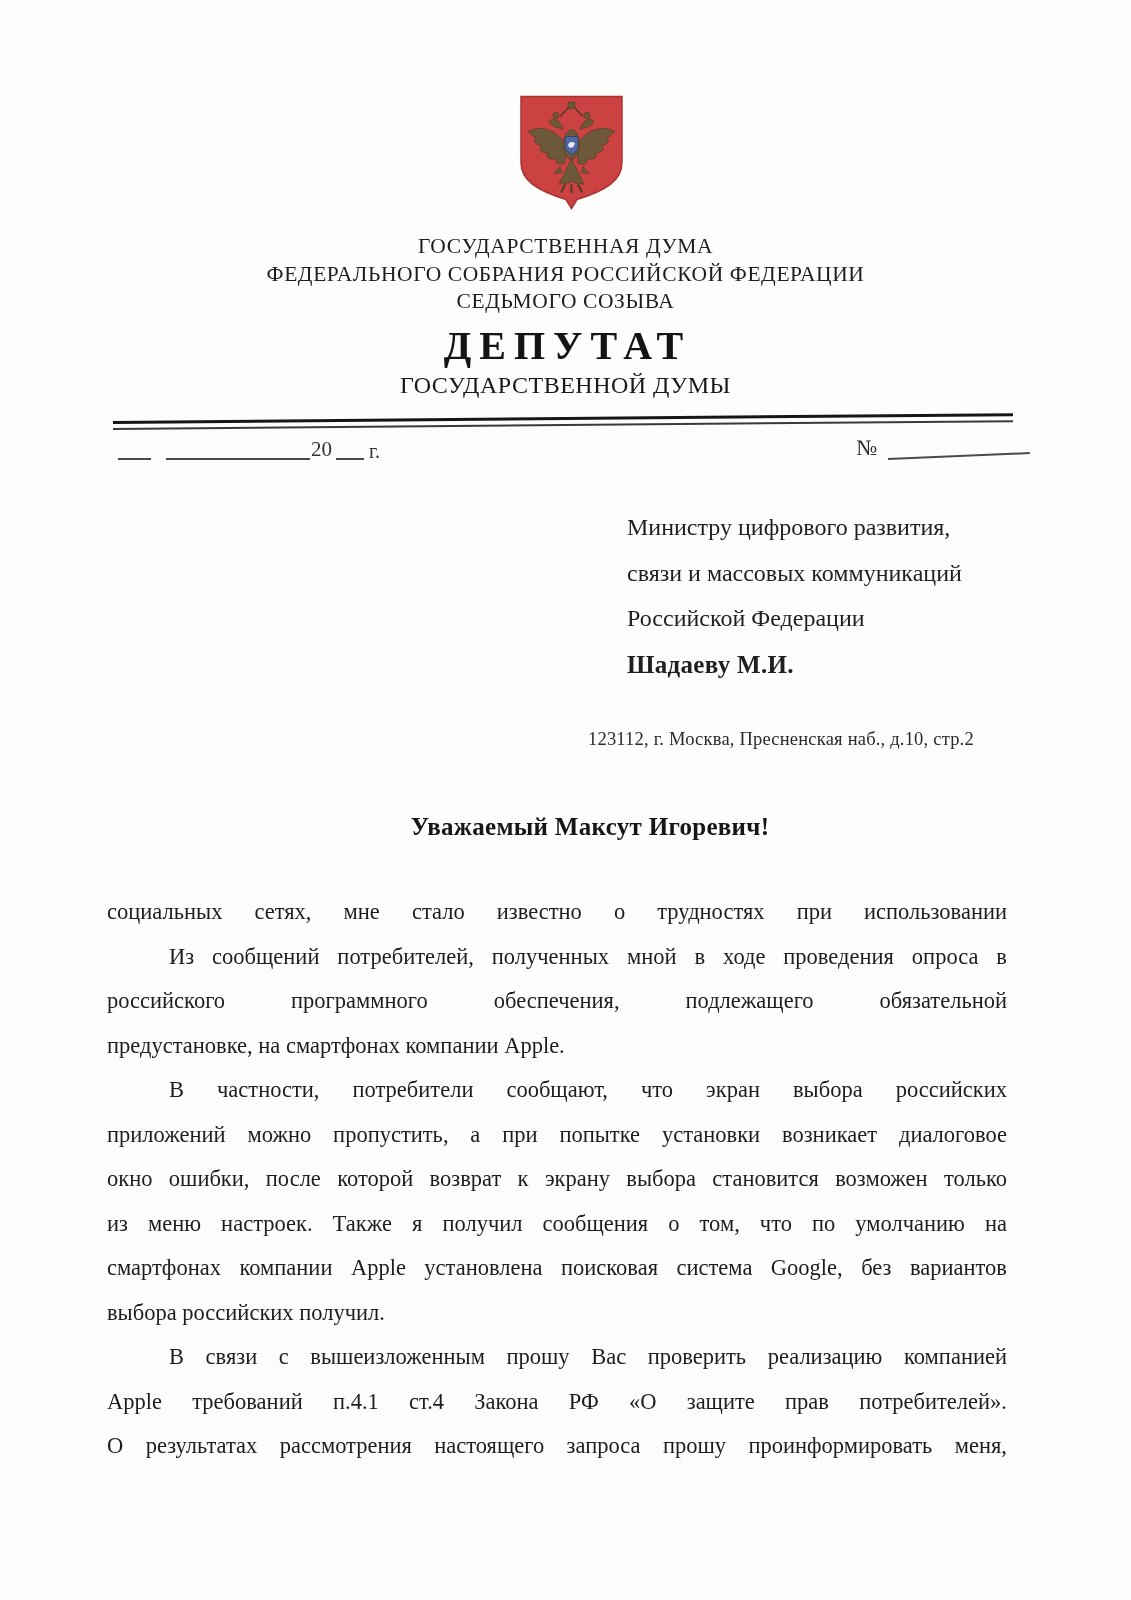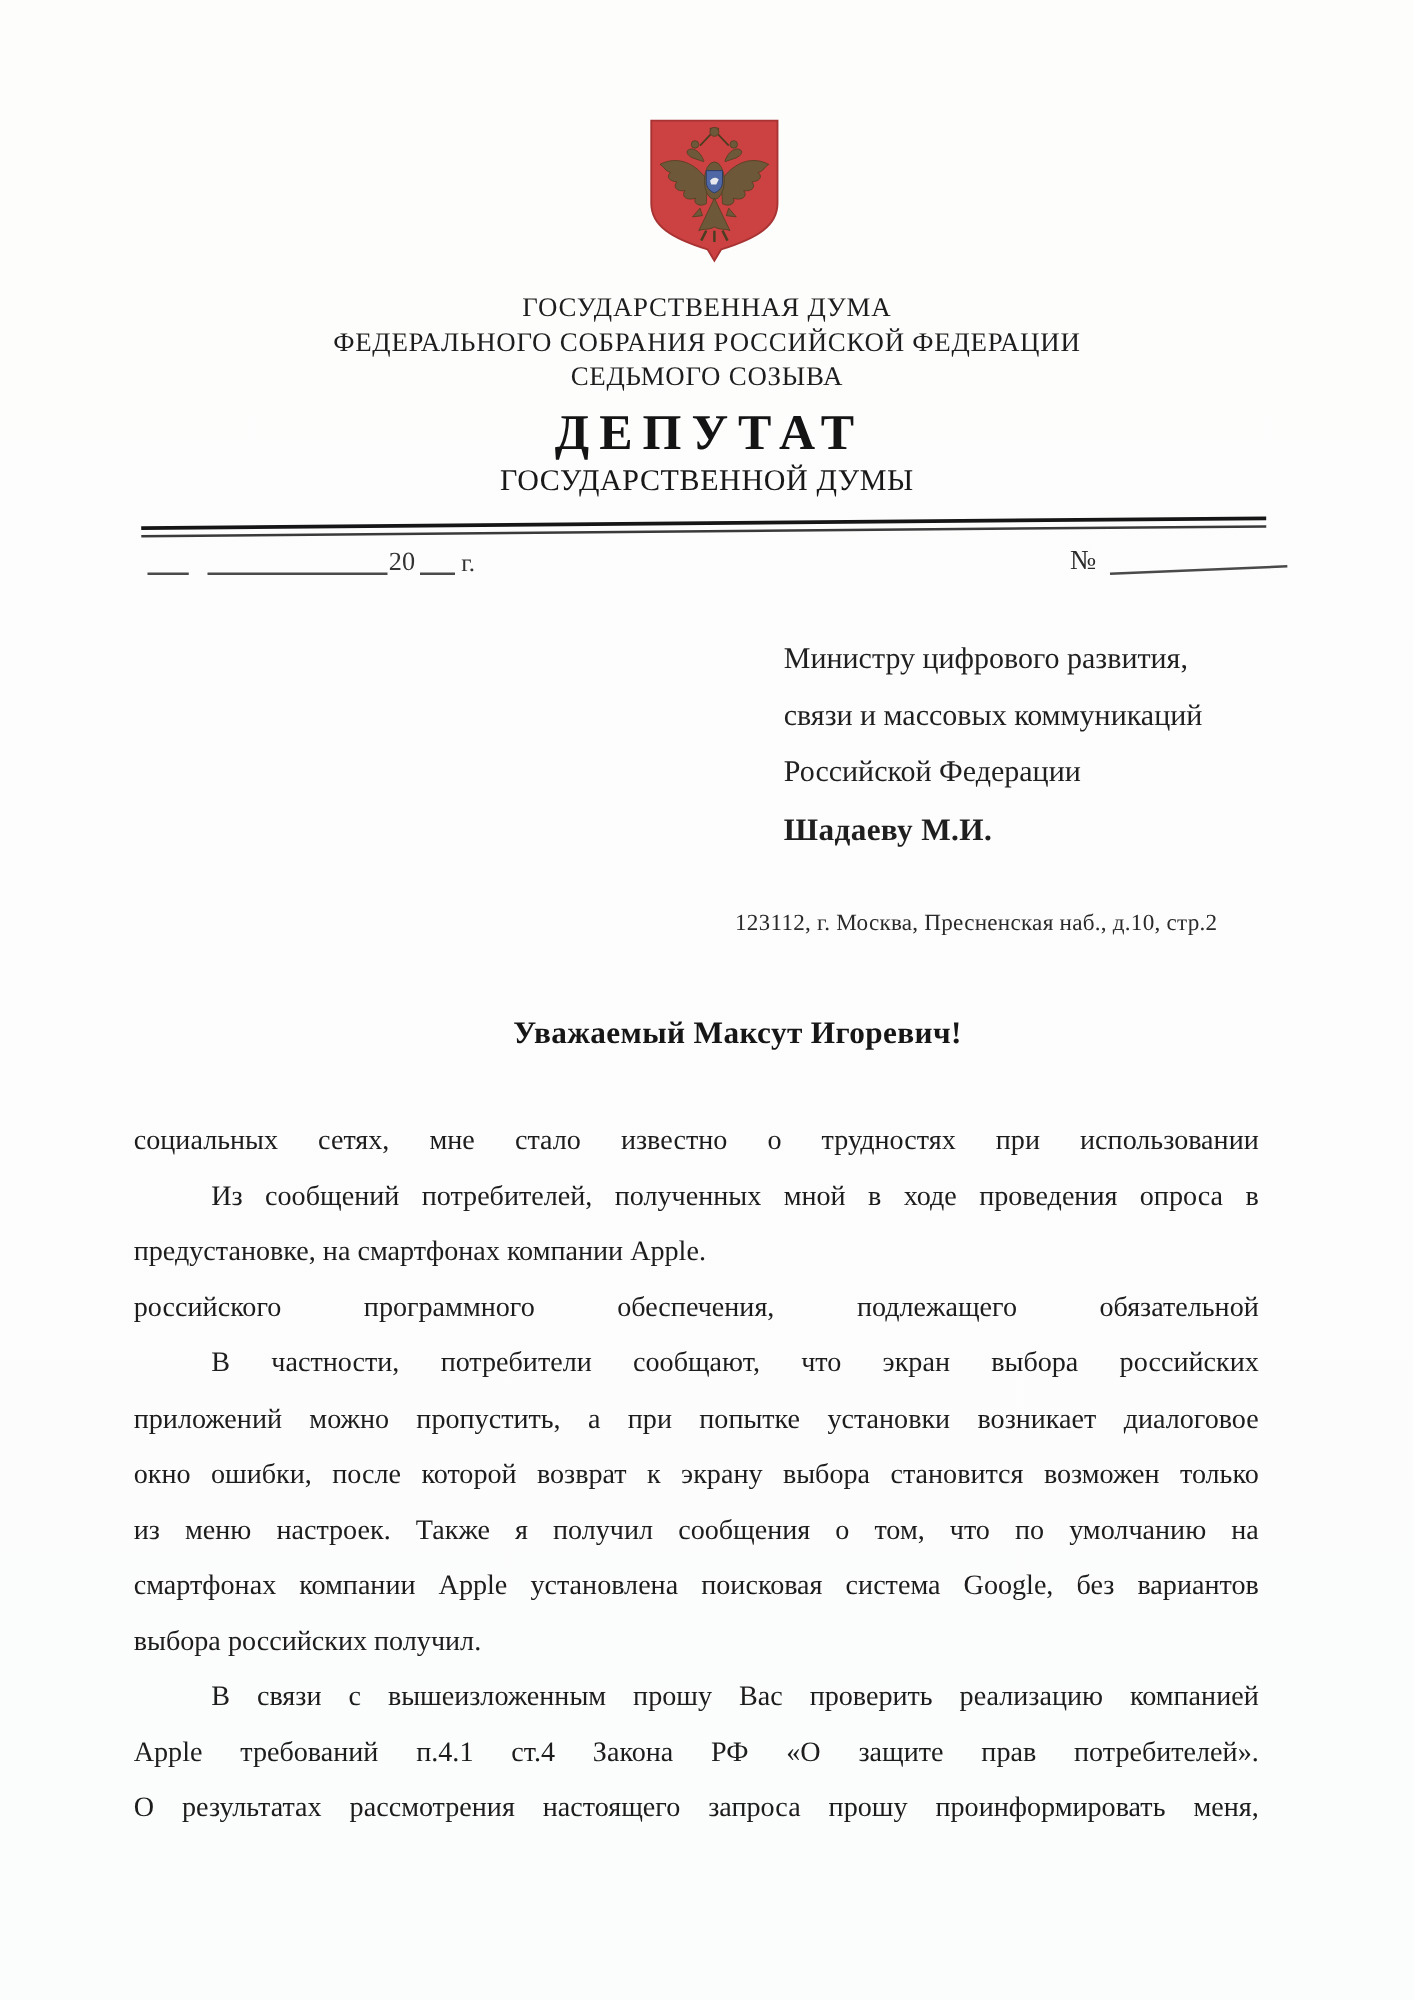--- a/index.html
+++ b/index.html
@@ -98,22 +98,22 @@
     <div class="addressee-name">Шадаеву М.И.</div>
   </div>
 
   <div class="address">123112, г. Москва, Пресненская наб., д.10, стр.2</div>
 
   <div class="salutation">Уважаемый Максут Игоревич!</div>
 
   <div class="body-text" id="body-text">
       <div class="body-line">социальных сетях, мне стало известно о трудностях при использовании</div>
       <div class="body-line indent">Из сообщений потребителей, полученных мной в ходе проведения опроса в</div>
+      <div class="body-line">российского программного обеспечения, подлежащего обязательной</div>
       <div class="body-line left-last">предустановке, на смартфонах компании Apple.</div>
-      <div class="body-line">российского программного обеспечения, подлежащего обязательной</div>
       <div class="body-line indent">В частности, потребители сообщают, что экран выбора российских</div>
       <div class="body-line">приложений можно пропустить, а при попытке установки возникает диалоговое</div>
       <div class="body-line">окно ошибки, после которой возврат к экрану выбора становится возможен только</div>
       <div class="body-line">из меню настроек. Также я получил сообщения о том, что по умолчанию на</div>
       <div class="body-line">смартфонах компании Apple установлена поисковая система Google, без вариантов</div>
       <div class="body-line left-last">выбора российских получил.</div>
       <div class="body-line indent">В связи с вышеизложенным прошу Вас проверить реализацию компанией</div>
       <div class="body-line">Apple требований п.4.1 ст.4 Закона РФ «О защите прав потребителей».</div>
       <div class="body-line">О результатах рассмотрения настоящего запроса прошу проинформировать меня,</div>
     </div>

